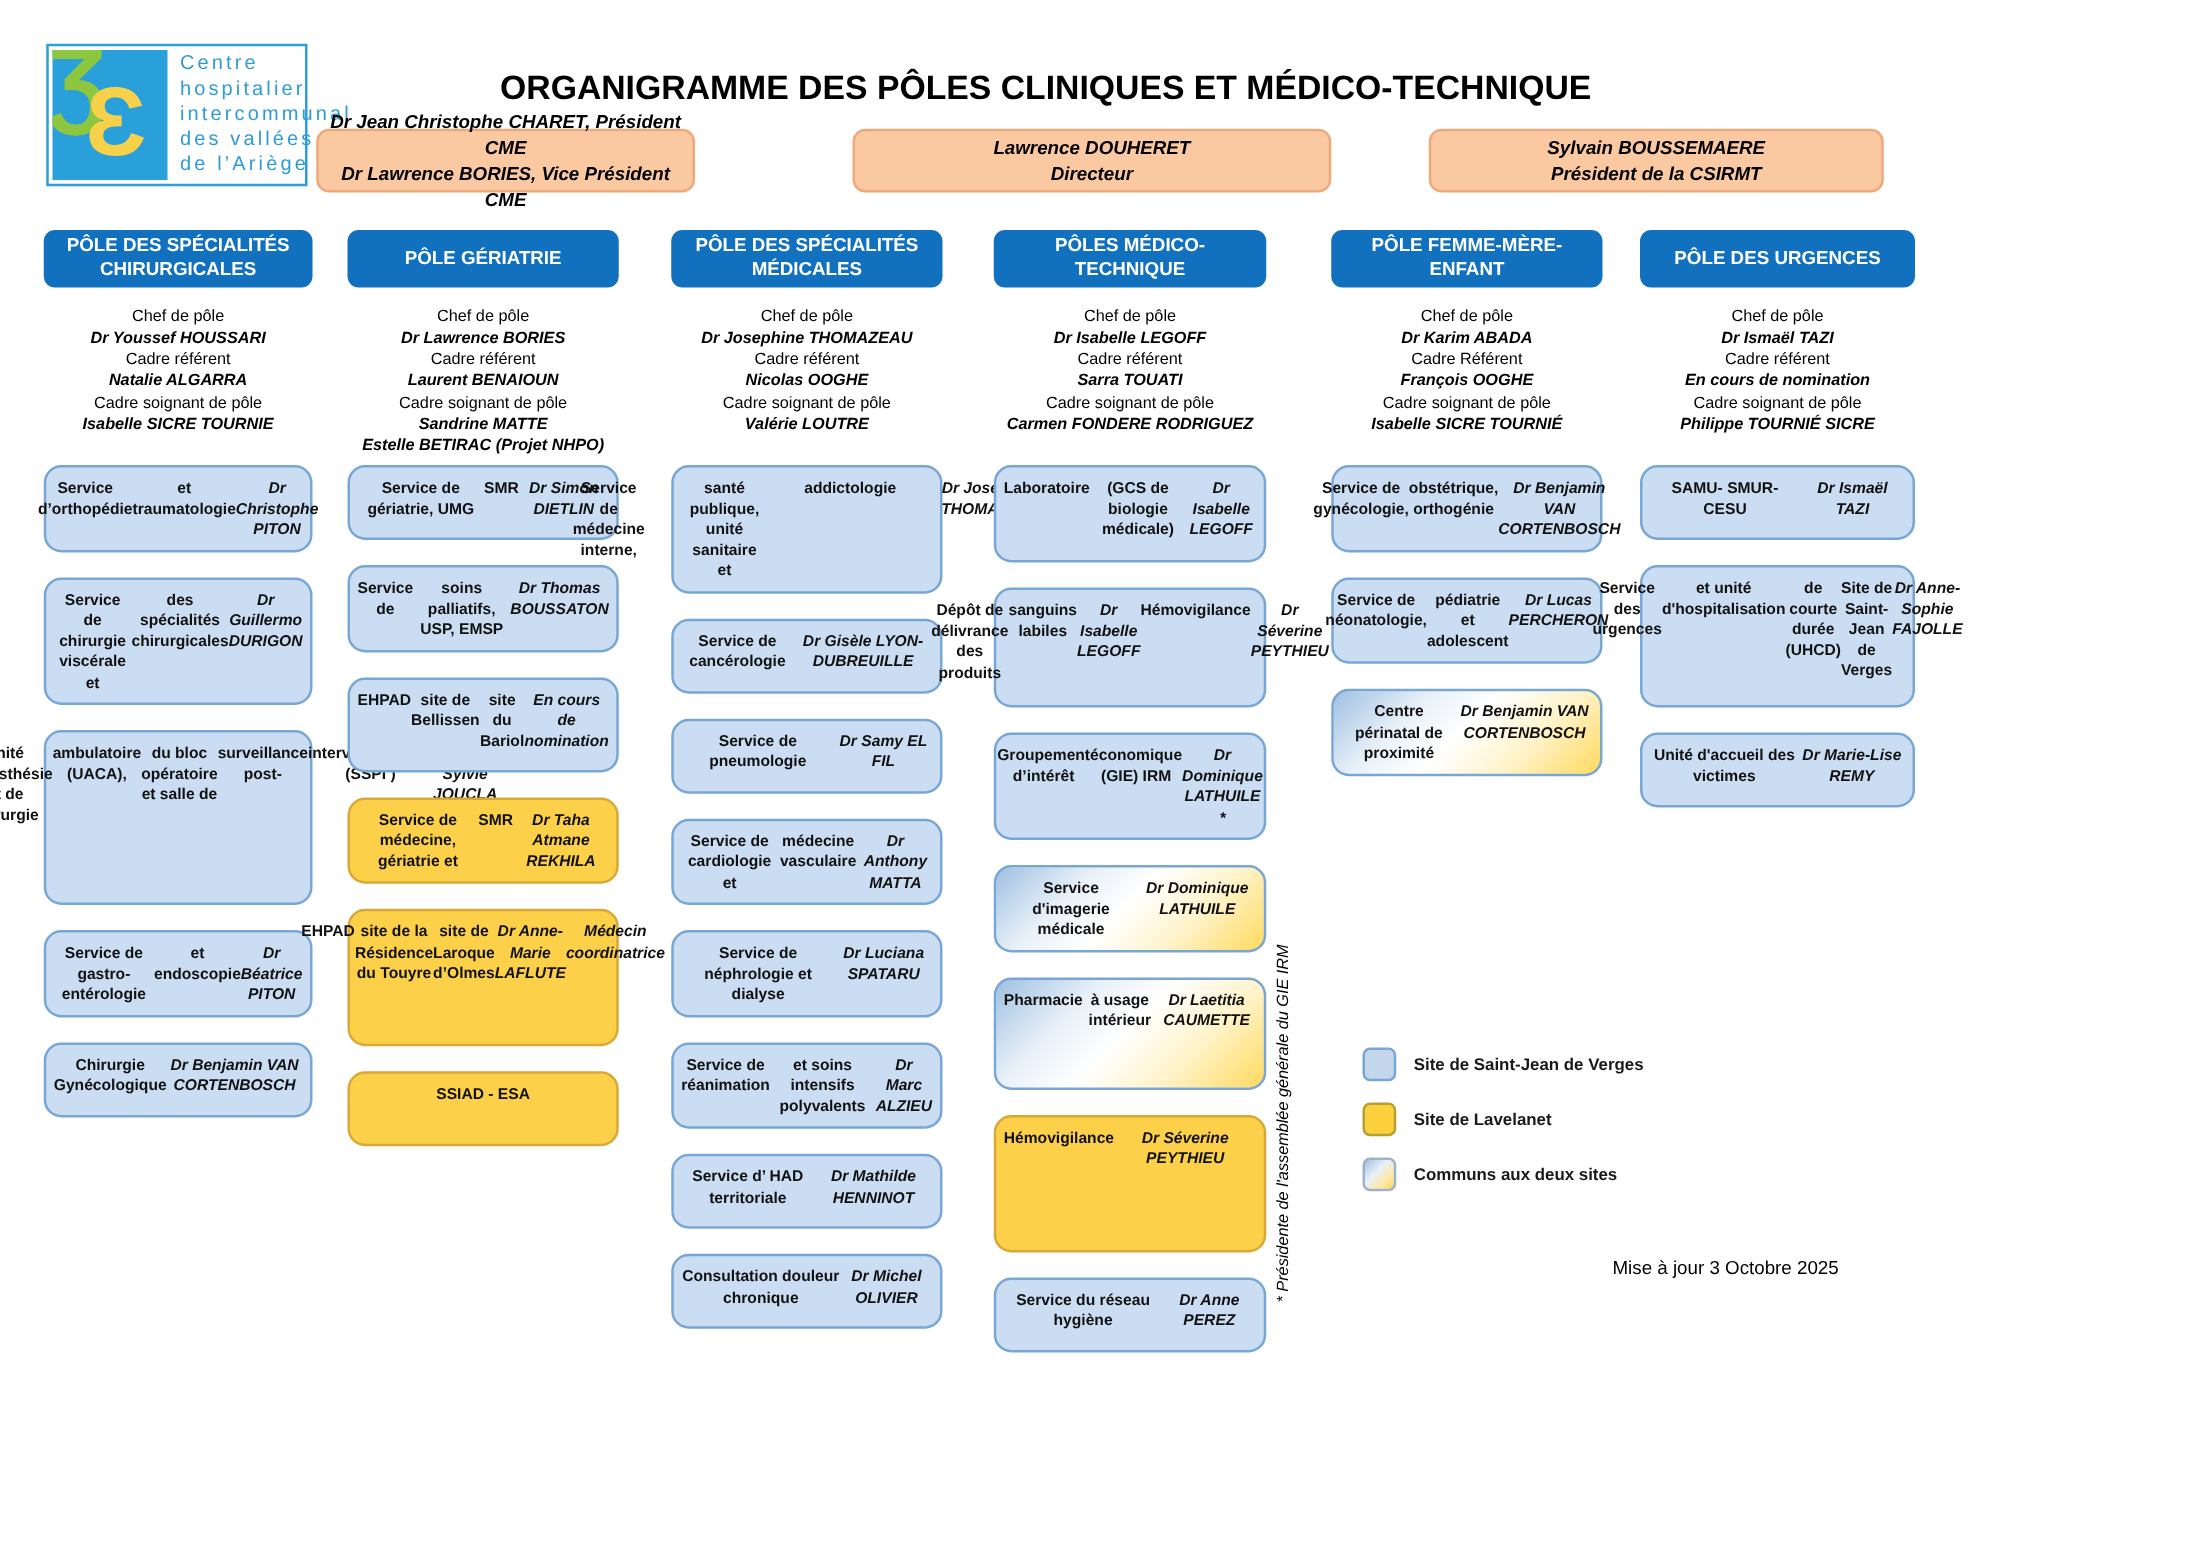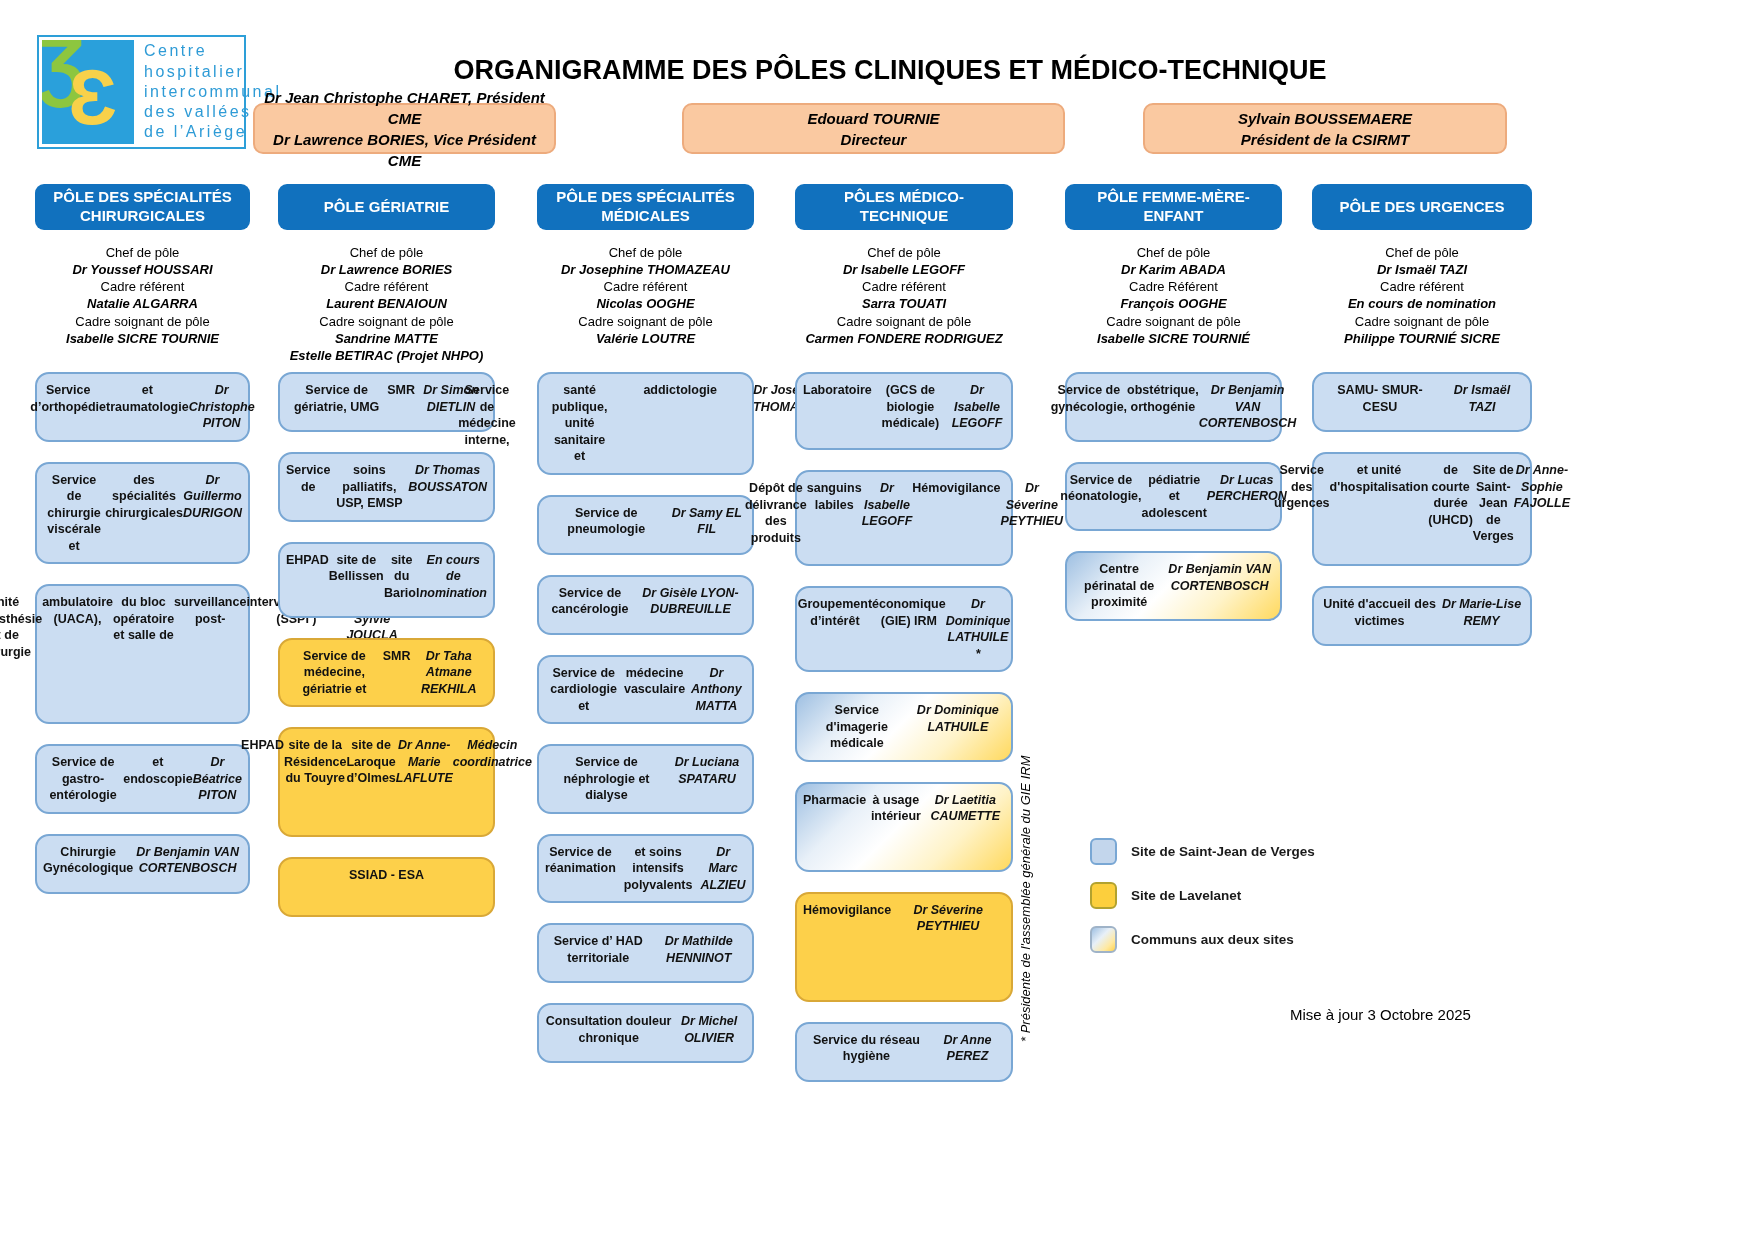--- a/index.html
+++ b/index.html
@@ -9,21 +9,21 @@
   
   .logo{position:absolute;left:37px;top:35px;width:209px;height:114px;border:2px solid #2D9FD8;
         background:#fff;box-sizing:border-box;display:flex;align-items:stretch;}
   .logo-sq{width:92px;flex:none;background:#2AA0DB;margin:3px;position:relative;overflow:hidden;}
   .logo-sq .g3{position:absolute;left:-4px;top:-14px;font-size:78px;font-weight:700;color:#8DC63F;line-height:1;}
   .logo-sq .ye{position:absolute;left:26px;top:18px;font-size:78px;font-weight:700;color:#F8D14A;line-height:1;}
   .logo-text{flex:1;display:flex;flex-direction:column;justify-content:center;padding-left:7px;}
   .logo-text div{color:#2E9BD6;font-size:16px;letter-spacing:2.5px;line-height:1.27;white-space:nowrap;}
 
   
-  .title{position:absolute;left:400px;top:55px;width:980px;text-align:center;
+  .title{position:absolute;left:400px;top:55px;width:980px;
          font-size:27px;font-weight:700;color:#000;}
 
   
   .exec{position:absolute;top:103px;height:51px;background:#FAC9A1;border:2px solid #EDAB7D;
         border-radius:10px;box-sizing:border-box;display:flex;flex-direction:column;justify-content:center;
         text-align:center;font-weight:700;font-style:italic;font-size:15px;line-height:1.4;color:#000;}
   .exec1{left:253px;width:303px;}
   .exec2{left:682px;width:383px;}
   .exec3{left:1143px;width:364px;}
 
@@ -101,21 +101,21 @@
     </div>
   </div>
 
   <div class="title">ORGANIGRAMME DES PÔLES CLINIQUES ET MÉDICO-TECHNIQUE</div>
 
   <div class="exec exec1">
     <div>Dr Jean Christophe CHARET, Président CME</div>
     <div>Dr Lawrence BORIES, Vice Président CME</div>
   </div>
   <div class="exec exec2">
-    <div>Edouard TOURNIE</div>
+    <div>Lawrence DOUHERET</div>
     <div>Directeur</div>
   </div>
   <div class="exec exec3">
     <div>Sylvain BOUSSEMAERE</div>
     <div>Président de la CSIRMT</div>
   </div>
 
   <div id="poles">
       <div class="pole-col">
         <div class="pole-header">PÔLE DES SPÉCIALITÉS CHIRURGICALES</div>
@@ -214,26 +214,26 @@
           <div class="sline name">Valérie LOUTRE</div>
         </div>
         <div class="services">
           <div class="svc blue">
             <div class="bline">Service de médecine interne,</div>
             <div class="bline">santé publique, unité sanitaire et</div>
             <div class="bline">addictologie</div>
             <div class="bline doc">Dr Joséphine THOMAZEAU</div>
           </div>
           <div class="svc blue">
+            <div class="bline">Service de cancérologie</div>
+            <div class="bline doc">Dr Gisèle LYON-DUBREUILLE</div>
+          </div>
+          <div class="svc blue">
             <div class="bline">Service de pneumologie</div>
             <div class="bline doc">Dr Samy EL FIL</div>
-          </div>
-          <div class="svc blue">
-            <div class="bline">Service de cancérologie</div>
-            <div class="bline doc">Dr Gisèle LYON-DUBREUILLE</div>
           </div>
           <div class="svc blue">
             <div class="bline">Service de cardiologie et</div>
             <div class="bline">médecine vasculaire</div>
             <div class="bline doc">Dr Anthony MATTA</div>
           </div>
           <div class="svc blue">
             <div class="bline">Service de néphrologie et dialyse</div>
             <div class="bline doc">Dr Luciana SPATARU</div>
           </div>

